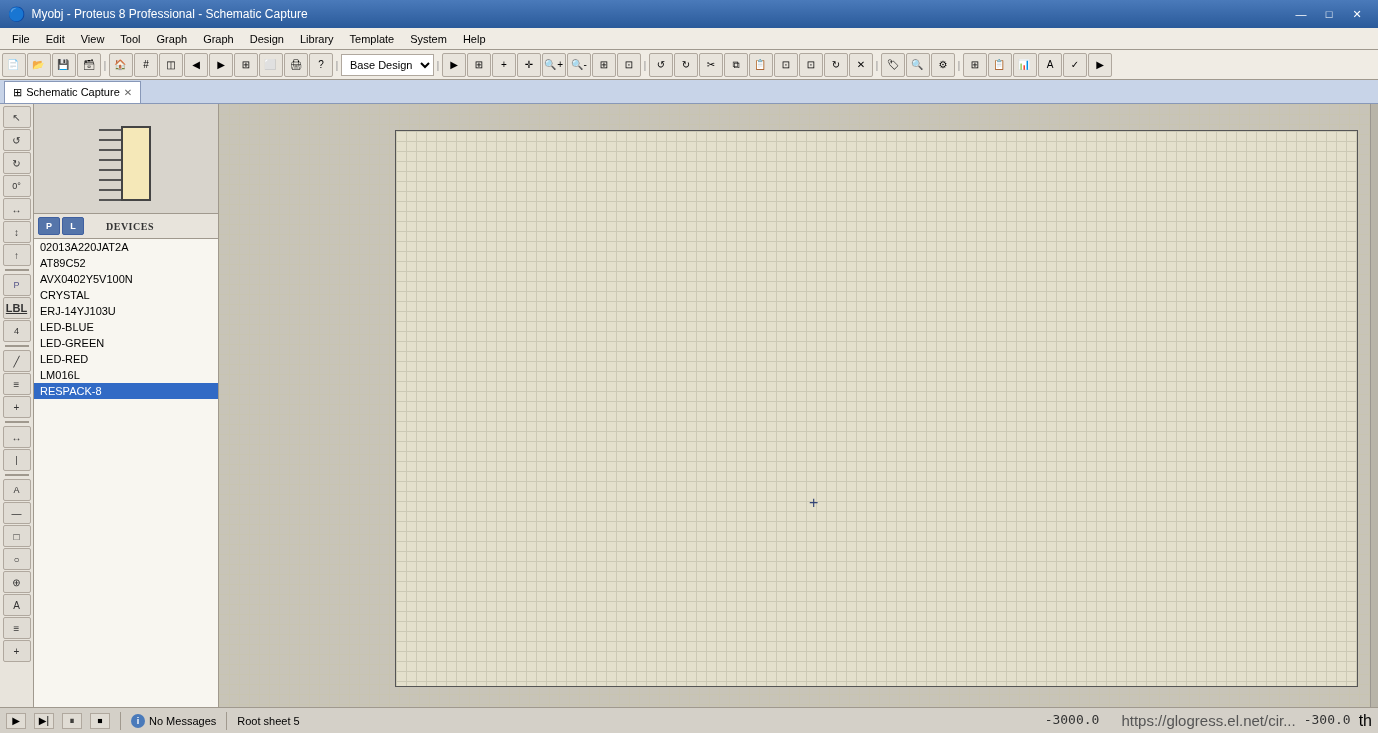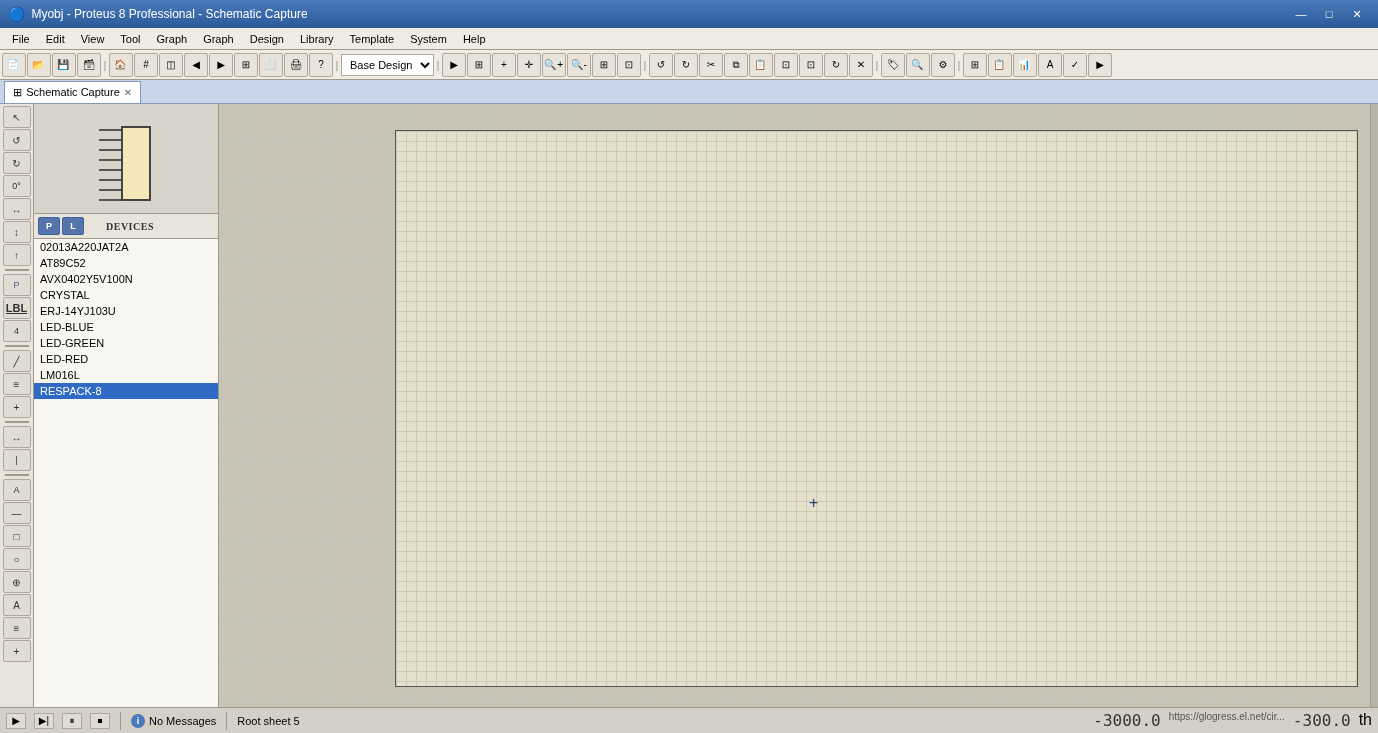--- a/index.html
+++ b/index.html
@@ -141,21 +141,21 @@
       background: #e0dcd4; border: 1px solid #b0a89e; cursor: pointer; font-size: 10px;
     }
     .status-sep { width: 1px; height: 18px; background: #a0998e; margin: 0 2px; }
     .status-msg { display: flex; align-items: center; gap: 4px; }
     .status-info-icon {
       width: 14px; height: 14px; border-radius: 50%; background: #4a7aba;
       color: white; display: flex; align-items: center; justify-content: center;
       font-size: 9px; font-weight: bold;
     }
     .status-right { margin-left: auto; display: flex; gap: 8px; }
-    .status-coord { font-family: monospace; font-size: 16px; color: #333; }
+    .status-coord { font-family: monospace; font-size: 13px; color: #333; }
 
     
     .ic-body {
       position: absolute; left: 30px; top: 15px;
       width: 30px; height: 75px;
       background: #f5e8b8; border: 2px solid #444;
     }
     .ic-pins-left {
       position: absolute; left: 8px; top: 18px;
       display: flex; flex-direction: column; gap: 8px;
@@ -344,17 +344,17 @@
   <div class="status-btn">⏹</div>
   <div class="status-sep"></div>
   <div class="status-msg">
     <div class="status-info-icon">i</div>
     <span>No Messages</span>
   </div>
   <div class="status-sep"></div>
   <span>Root sheet 5</span>
   <div class="status-right">
     <span class="status-coord">-3000.0</span>
-    <span style="font-size:10px; color:#555;">https://glogress.el.net/cir...</span>
+    <span style="font-size:15px; color:#555;margin-left:14px;">https://glogress.el.net/cir...</span>
     <span class="status-coord">-300.0</span>
     <span style="font-size:16px;">th</span>
   </div>
 </div>
 
 </body></html>

